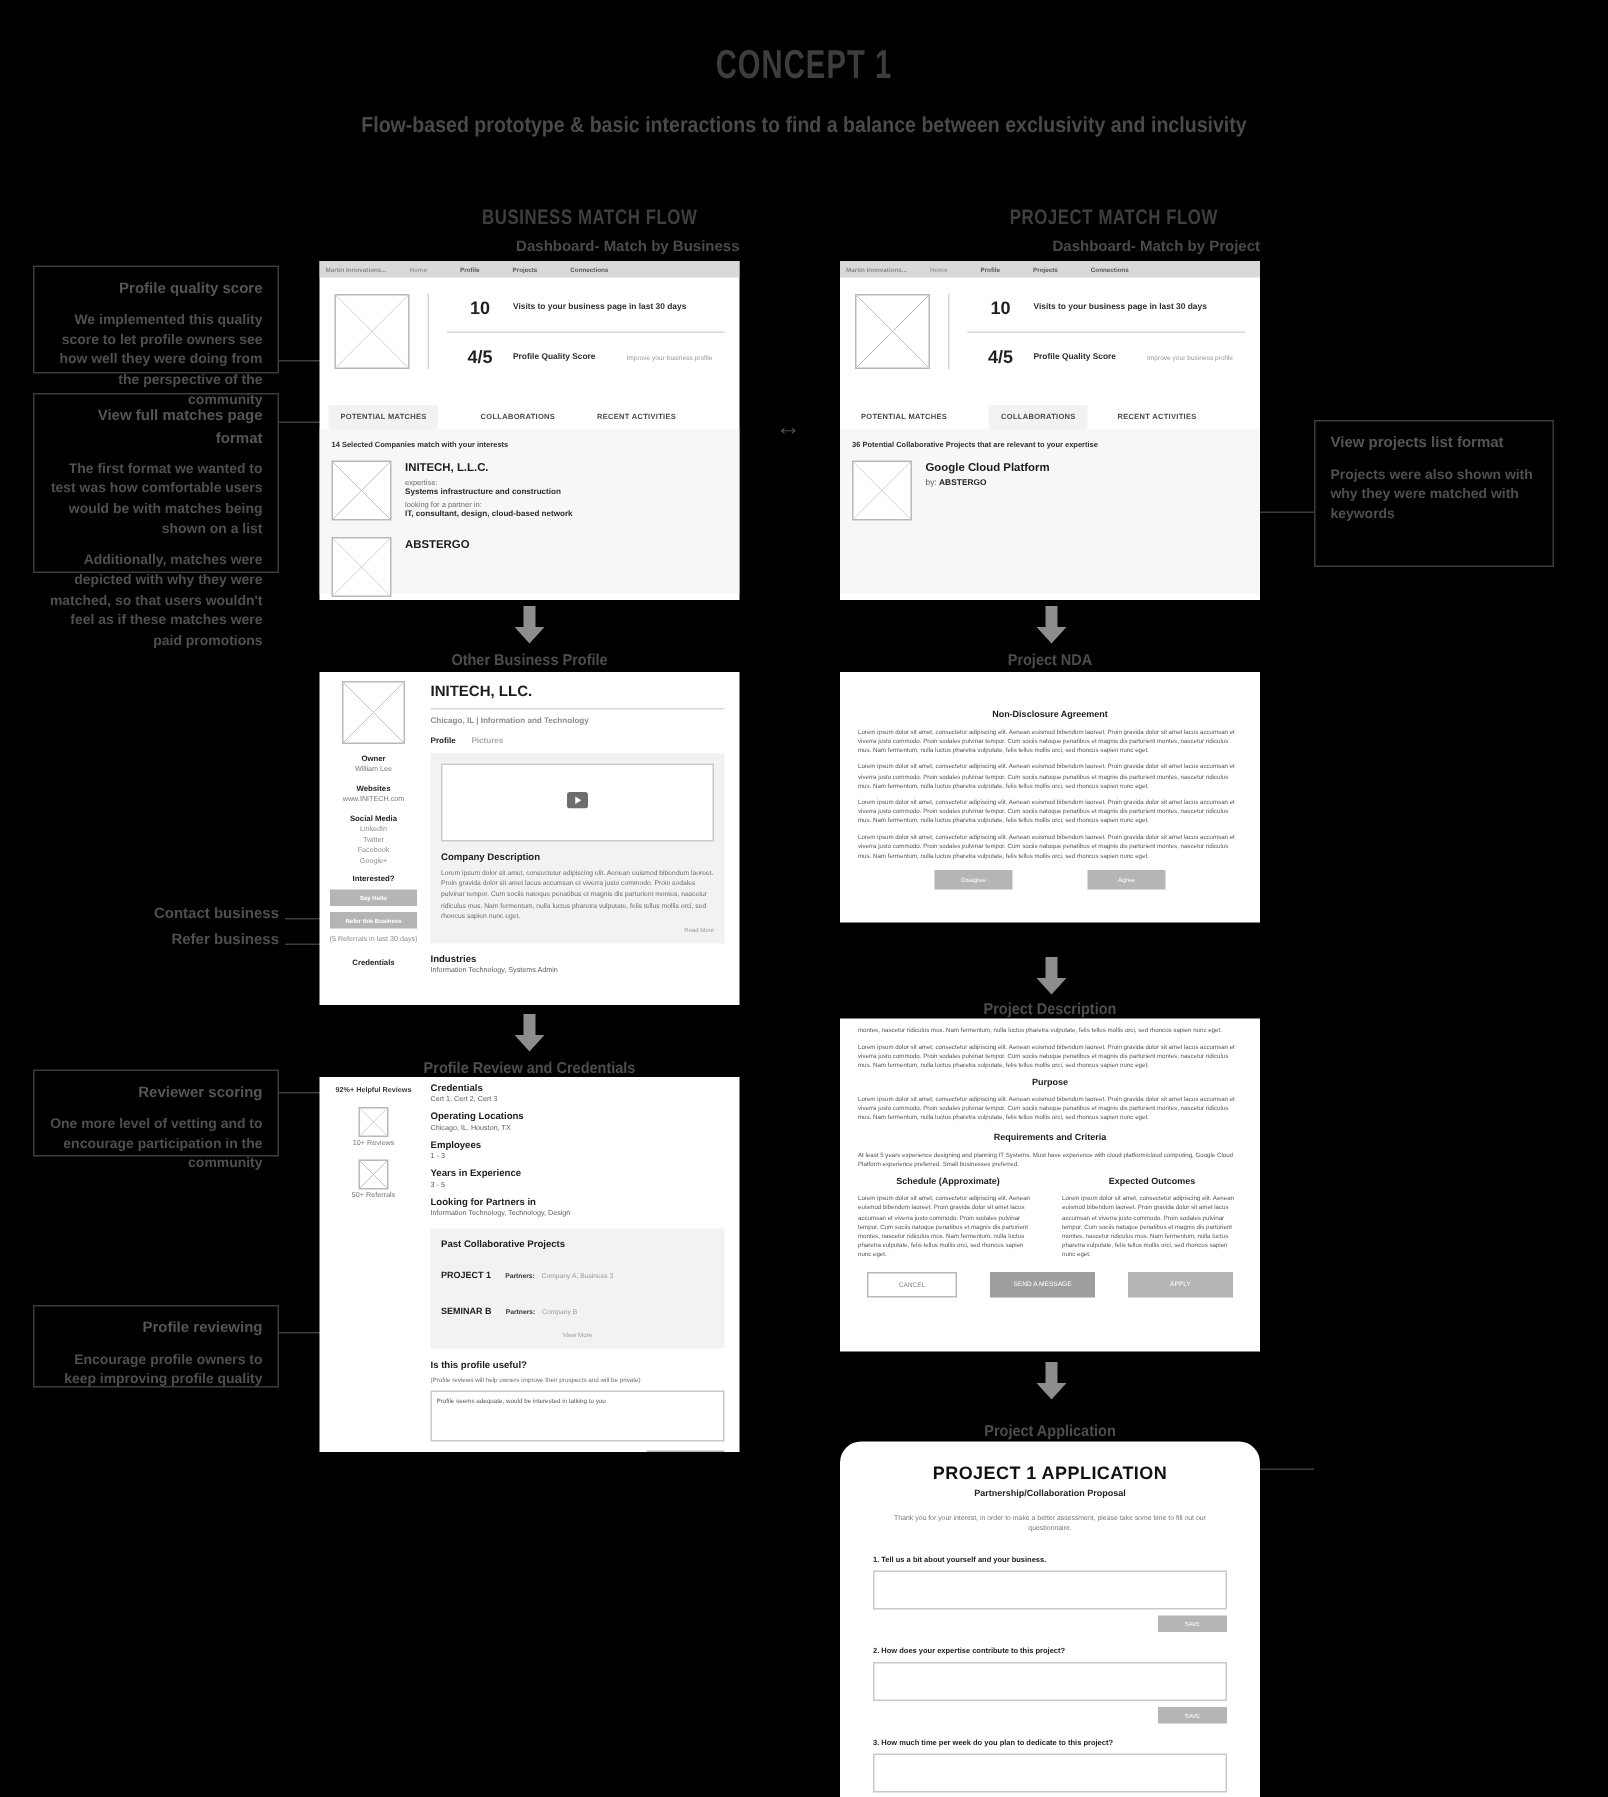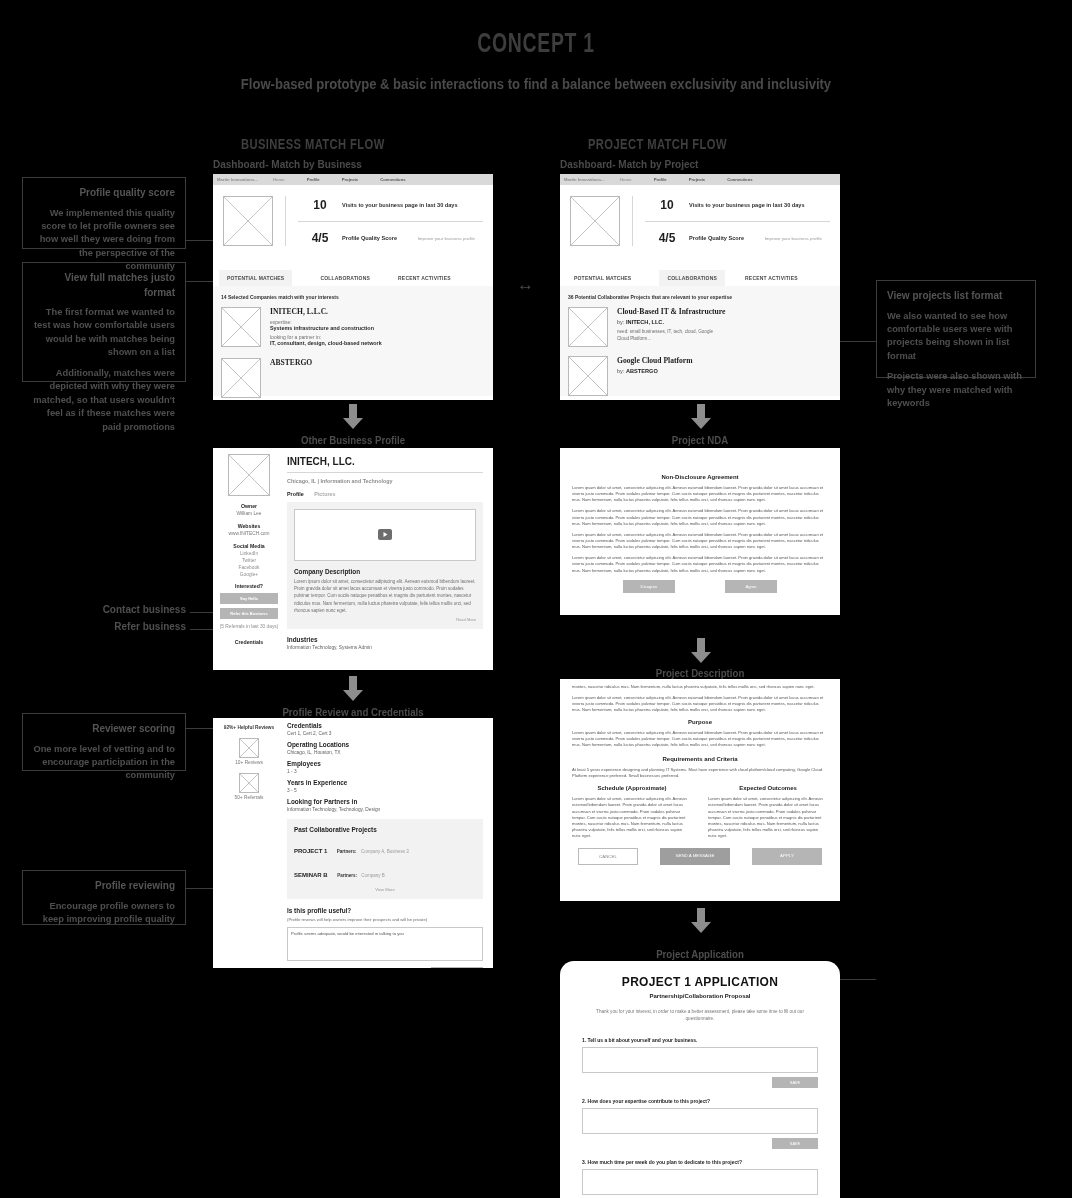--- a/index.html
+++ b/index.html
@@ -20,21 +20,21 @@
     font-family:"Liberation Sans Narrow","Liberation Sans",sans-serif;
     transform:scaleX(0.72); transform-origin:center;
   }
   .hdr-sub {
     position:absolute; top:76px; left:0; width:1072px; text-align:center;
     color:#4a4a4a; font-size:14.5px; font-weight:bold;
     transform:scaleX(0.9); transform-origin:center;
   }
 
   
-  .col-head { position:absolute; text-align:left; width:280px; }
+  .col-head { position:absolute; text-align:right; width:280px; }
   .col-head .t1 { color:#3f3f3f; font-size:14px; font-weight:bold; letter-spacing:0.5px; transform:scaleX(0.8); display:block; }
   .col-head .t2 { color:#4a4a4a; font-size:10px; font-weight:bold; margin-top:7px; display:block; }
 
   
   .step-cap {
     position:absolute; text-align:center; color:#4d4d4d;
     font-size:10.5px; font-weight:bold; width:280px; transform:scaleX(0.92);
   }
   
   .arrow { position:absolute; width:26px; }
@@ -77,21 +77,21 @@
   .stat-link { font-size:4.4px; color:#9a9a9a; margin-left:auto; padding-right:8px; }
   .hr { height:1px; background:#d6d6d6; }
 
   .tabs { display:flex; font-size:5px; font-weight:bold; color:#4a4a4a; letter-spacing:0.2px; }
   .tabs .tab { padding:5px 8px; }
   .tabs .tab.active { background:#f2f2f2; }
 
   .listwrap { background:#f7f7f7; padding:8px; }
   .list-head { font-size:5px; font-weight:bold; color:#303030; margin-bottom:7px; }
   .list-item { display:flex; gap:9px; margin-bottom:9px; }
-  .li-title { font-size:7.6px; font-weight:bold; color:#1c1c1c; margin-bottom:3px;font-family:Liberation Serif, serif; }
+  .li-title { font-size:7.6px; font-weight:bold; color:#1c1c1c; margin-bottom:3px; }
   .li-lab { font-size:5px; color:#707070; }
   .li-val { font-size:5.4px; font-weight:bold; color:#2a2a2a; margin-bottom:3px; }
   .li-by { font-size:5.6px; color:#555; margin-bottom:4px; }
   .li-by b { color:#1c1c1c; }
   .li-need { font-size:4.6px; color:#6d6d6d; line-height:1.5; }
 
   
   .p-side { width:72px; text-align:center; }
   .p-lbl { font-size:5.2px; font-weight:bold; color:#1f1f1f; margin-top:7px; }
   .p-val { font-size:4.8px; color:#8e8e8e; margin-top:2px; }
@@ -141,21 +141,21 @@
   <div class="swap" style="left:517px; top:275px;">↔</div>
 
   <div class="anno right-al" style="left:22px; top:177px; width:164px; height:72px;">
     <span class="a-title">Profile quality score</span>
     <p>We implemented this quality score to let profile owners see how well they were doing from the perspective of the community</p>
   </div>
   <div class="leader" style="left:186px; top:240px; width:110px;"></div>
   <div class="dot" style="left:293px; top:237px;"></div>
 
   <div class="anno right-al" style="left:22px; top:262px; width:164px; height:120px;">
-    <span class="a-title">View full matches justo format</span>
+    <span class="a-title">View full matches page format</span>
     <p>The first format we wanted to test was how comfortable users would be with matches being shown on a list</p>
     <p>Additionally, matches were depicted with why they were matched, so that users wouldn't feel as if these matches were paid promotions</p>
   </div>
   <div class="leader" style="left:186px; top:281px; width:36px;"></div>
   <div class="dot" style="left:219px; top:278px;"></div>
 
   <div class="anno-plain" style="left:22px; top:604px; width:164px;text-align:right;">Contact business</div>
   <div class="leader" style="left:190px; top:612px; width:55px;"></div>
   <div class="dot" style="left:242px; top:608px;"></div>
 
@@ -172,21 +172,20 @@
 
   <div class="anno right-al" style="left:22px; top:870px; width:164px; height:55px;">
     <span class="a-title">Profile reviewing</span>
     <p>Encourage profile owners to keep improving profile quality</p>
   </div>
   <div class="leader" style="left:186px; top:888px; width:98px;"></div>
   <div class="dot" style="left:281px; top:885px;"></div>
 
   <div class="anno" style="left:876px; top:280px; width:160px; height:98px;">
     <span class="a-title">View projects list format</span>
-    <p>We also wanted to see how comfortable users were with projects being shown in list format</p>
     <p>Projects were also shown with why they were matched with keywords</p>
   </div>
   <div class="leader" style="left:726px; top:341px; width:150px;"></div>
   <div class="dot" style="left:722px; top:338px;"></div>
 
   <div class="leader" style="left:784px; top:979px; width:92px;"></div>
   <div class="dot" style="left:779px; top:976px;"></div>
 
   <div class="screen" style="left:213px; top:174px; width:280px; height:226px;">
     <div class="nav">
@@ -262,31 +261,20 @@
         </div>
       </div>
     </div>
     <div class="tabs" style="margin-top:24px; padding-left:6px;">
       <span class="tab">POTENTIAL MATCHES</span>
       <span class="tab active" style="margin-left:20px;">COLLABORATIONS</span>
       <span class="tab" style="margin-left:12px;">RECENT ACTIVITIES</span>
     </div>
     <div class="listwrap" style="height:110px;">
       <div class="list-head">36 Potential Collaborative Projects that are relevant to your expertise</div>
-      <div class="list-item">
-        <div class="xbox" style="width:40px; height:40px; flex:none;"></div>
-        <div>
-          <div class="li-title">Cloud-Based IT &amp; Infrastructure</div>
-          <div class="li-by">
-            <span>by:</span>
-            <b>INITECH, LLC.</b>
-          </div>
-          <div class="li-need" style="width:96px;">need: small businesses, IT, tech, cloud, Google Cloud Platform...</div>
-        </div>
-      </div>
       <div class="list-item">
         <div class="xbox" style="width:40px; height:40px; flex:none;"></div>
         <div>
           <div class="li-title">Google Cloud Platform</div>
           <div class="li-by">
             <span>by:</span>
             <b>ABSTERGO</b>
           </div>
         </div>
       </div>

